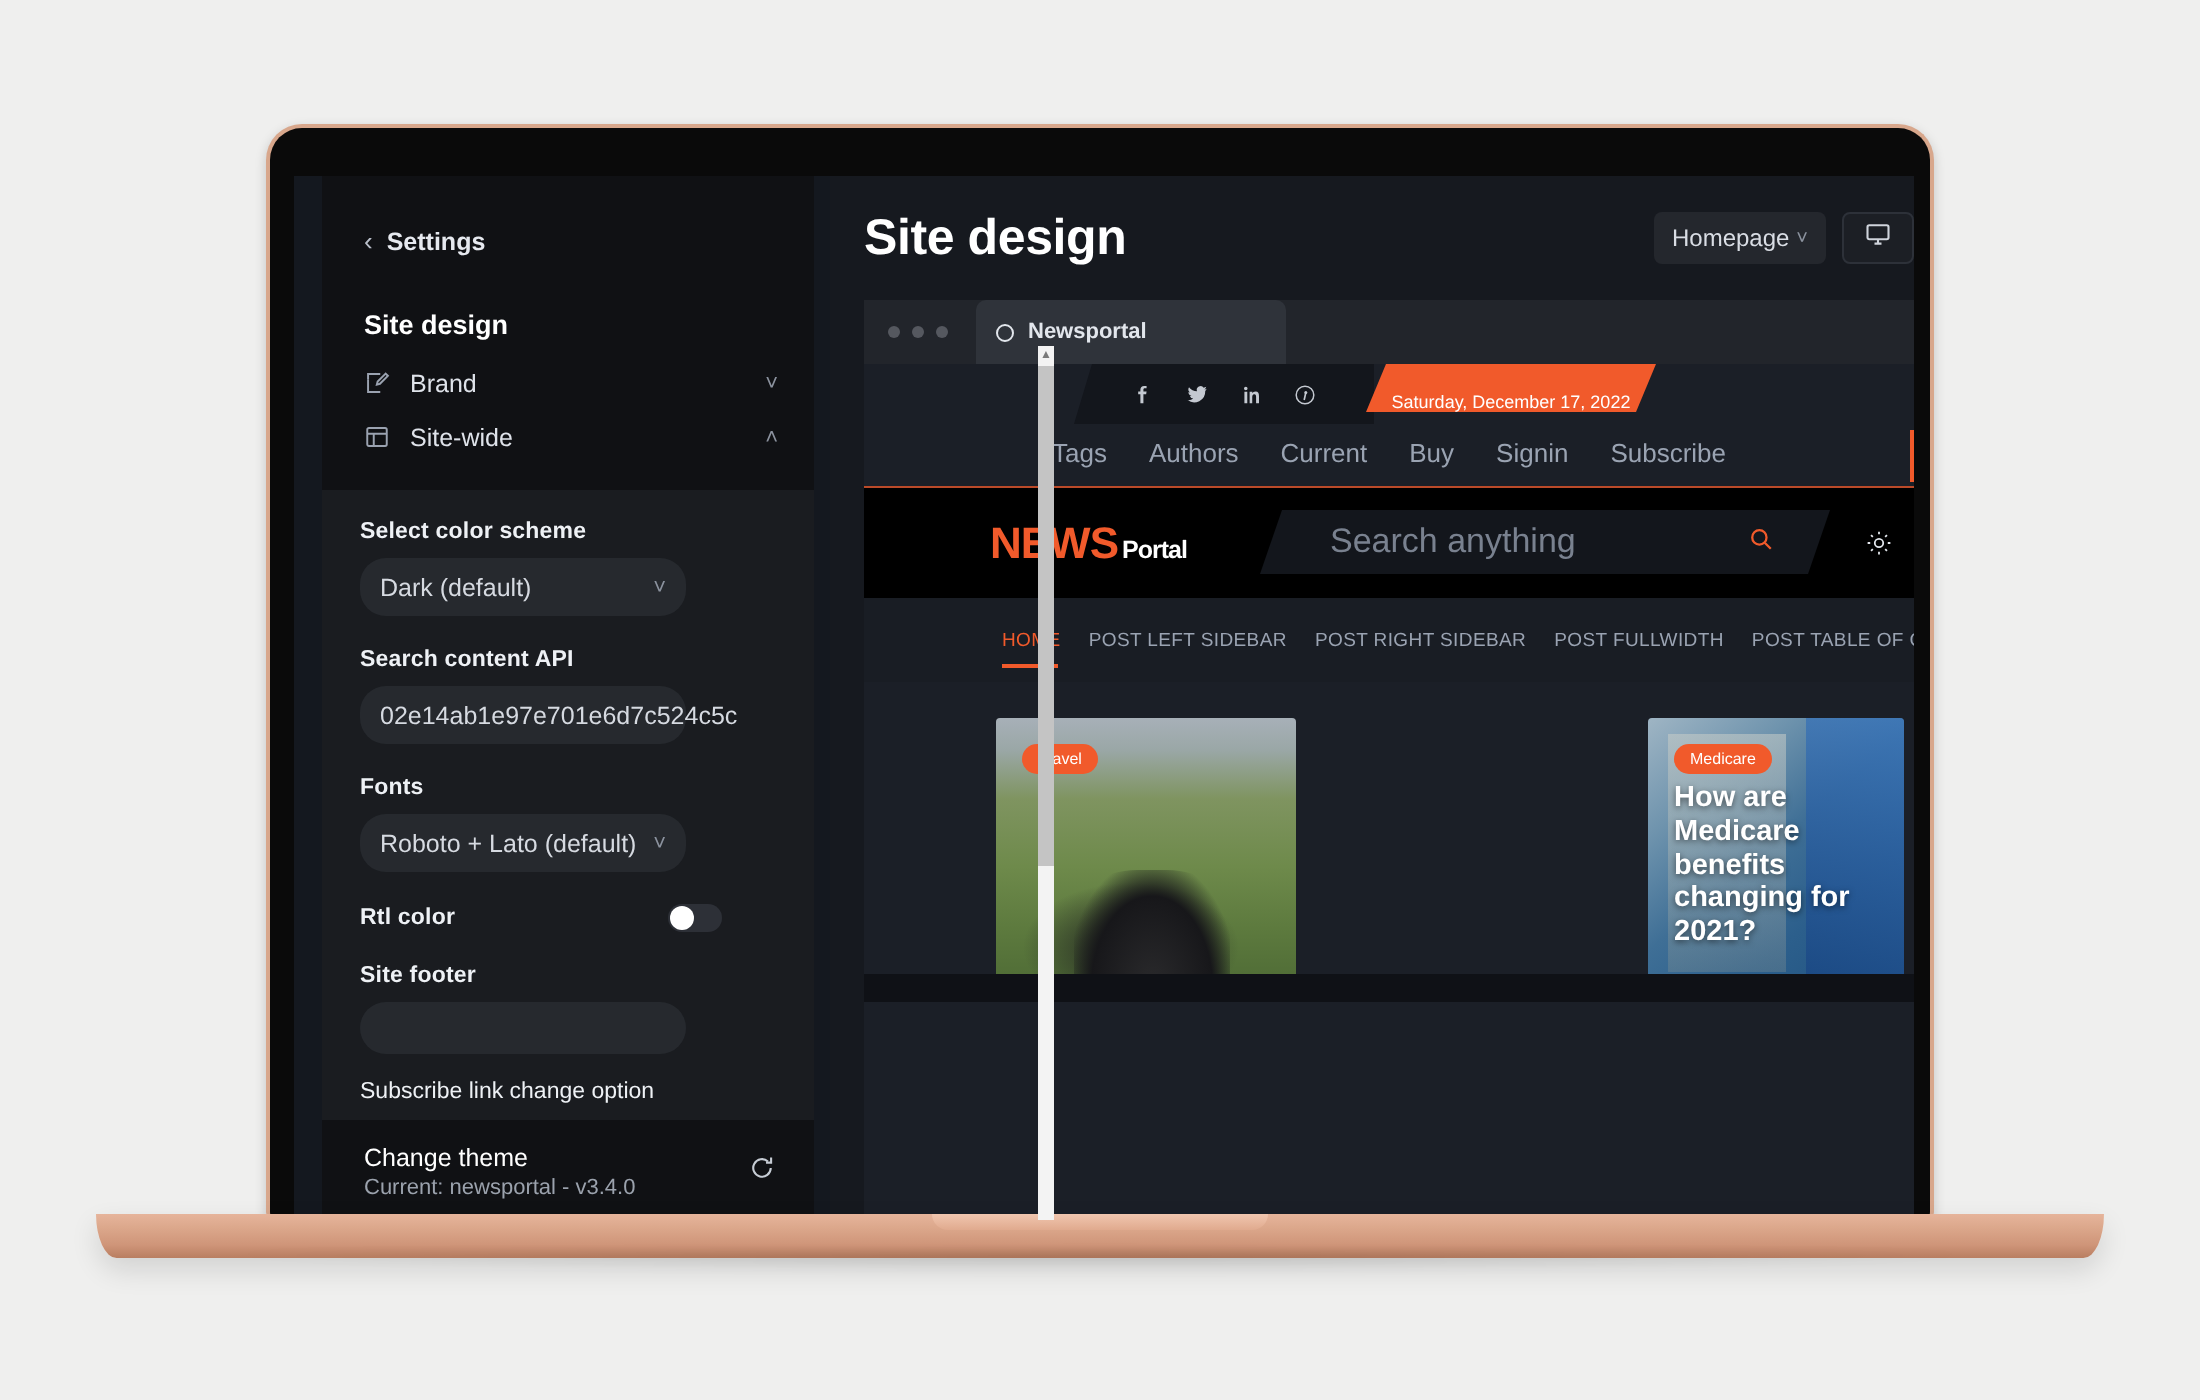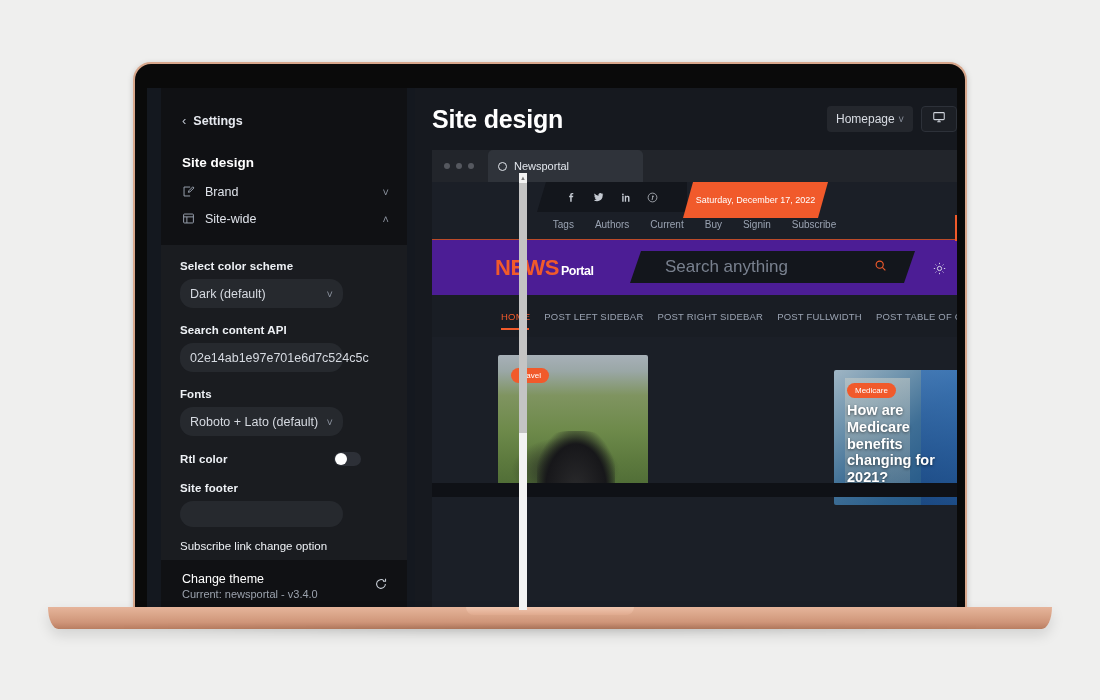--- a/index.html
+++ b/index.html
@@ -171,20 +171,21 @@
   }
 
   
   .preview {
     position: absolute; left: 17px; top: 62px; right: 0; bottom: 0;
     background: #0f1116; overflow: hidden;
   }
   .browser-bar {
     height: 32px; background: #22252b; display: flex; align-items: center;
     padding-left: 12px;
+    font-weight: bold;
   }
   .dots { display: flex; gap: 6px; margin-right: 14px; }
   .dots i { width: 6px; height: 6px; border-radius: 50%; background: #55585f; display: block; }
   .btab {
     height: 32px; width: 155px; background: #2e3views; background: #2f333a;
     border-radius: 5px 5px 0 0; display: flex; align-items: center; gap: 7px;
     padding: 0 10px; font-size: 11px; color: #e2e6ec;
   }
   .btab .circ {
     width: 9px; height: 9px; border-radius: 50%;
@@ -196,36 +197,36 @@
 
   .topbar { height: 37px; position: relative; }
   .topbar-dark {
     position: absolute; left: 105px; top: 0; height: 30px; width: 150px;
     background: #13161c;
     clip-path: polygon(9px 0, 100% 0, 100% 100%, 0 100%);
     display: flex; align-items: center; justify-content: center; gap: 16px;
   }
   .topbar-dark .si { color: #c4c9d1; font-size: 12px; display: flex; align-items: center; }
   .date-flag {
-    position: absolute; left: 251px; top: 0; height: 36px; width: 145px;
+    position: absolute; left: 251px; top: 0; height: 24px; width: 145px;
     background: #f15a2b;
     clip-path: polygon(10px 0, 100% 0, calc(100% - 10px) 100%, 0 100%);
-    display: flex; align-items: center; justify-content: center;
+    display: flex; align-items: flex-end; justify-content: center;
     font-size: 9px; color: #ffffff;
   }
 
   .toplinks {
     display: flex; justify-content: center; gap: 21px;
-    font-size: 10px; color: #9aa3b2; padding-bottom: 9px;
+    font-size: 13px; color: #9aa3b2; padding-bottom: 9px;
   }
   .orange-rule { height: 1px; background: #f15a2b; opacity: .75; }
 
   .logo-row {
     height: 55px; display: flex; align-items: center; position: relative;
-    background: #4c1d95;
+    background: #000000;
   }
   .logo {
     margin-left: 63px; font-size: 22px; font-weight: bold;
     color: #f15a2b; letter-spacing: -.5px; display: flex; align-items: baseline;
   }
   .logo .portal { font-size: 12.5px; color: #ffffff; margin-left: 2px; }
   .searchbox {
     position: absolute; left: 198px; top: 11px;
     width: 285px; height: 32px;
     background: #13161c;
@@ -249,21 +250,21 @@
   }
   .nav-right-accent {
     position: absolute; right: 0; top: 33px; width: 2px; height: 26px; background: #f15a2b;
   }
 
   .cards { position: relative; height: 160px; }
   .card {
     position: absolute; top: 18px; border-radius: 2px; overflow: hidden;
   }
   .card1 { left: 66px; width: 150px; height: 135px; }
-  .card2 { left: 402px; width: 140px; height: 135px; margin-top: 15px; }
+  .card2 { left: 392px; width: 128px; height: 135px; }
   .img-travel {
     width: 100%; height: 100%;
     background:
       radial-gradient(ellipse 60% 40% at 45% 85%, #1d1d1f 0%, rgba(29,29,31,0) 60%),
       linear-gradient(180deg,#a7b0b8 0%, #9aa7a6 12%, #7f9460 30%, #6e8a4b 55%, #5d7a3e 78%, #4e6b35 100%);
     position: relative;
   }
   .img-travel::after {
     content: ""; position: absolute; left: 26%; bottom: 0; width: 52%; height: 44%;
     background: radial-gradient(ellipse at 50% 100%, #2a2a2c 0%, #17171a 55%, rgba(20,20,22,0) 78%);

